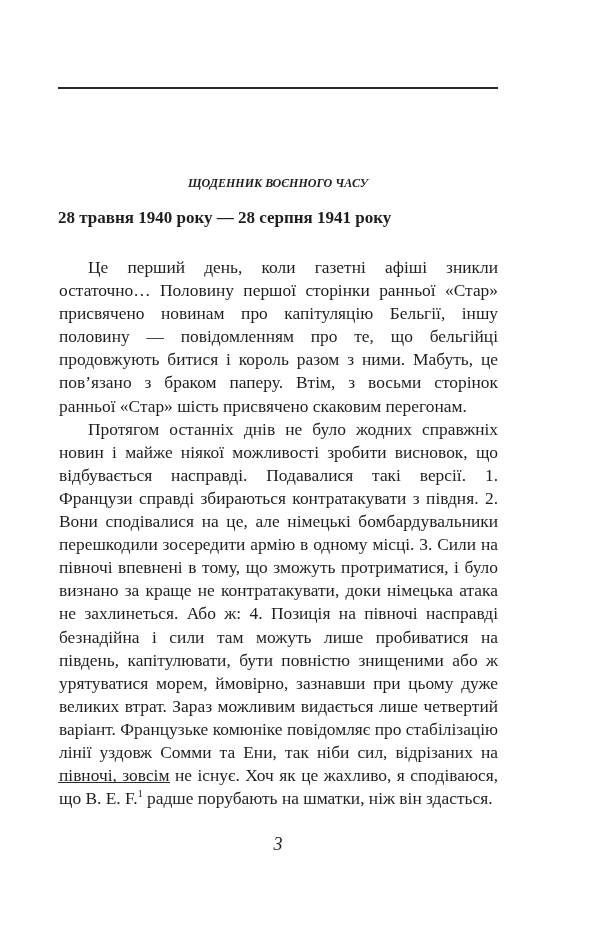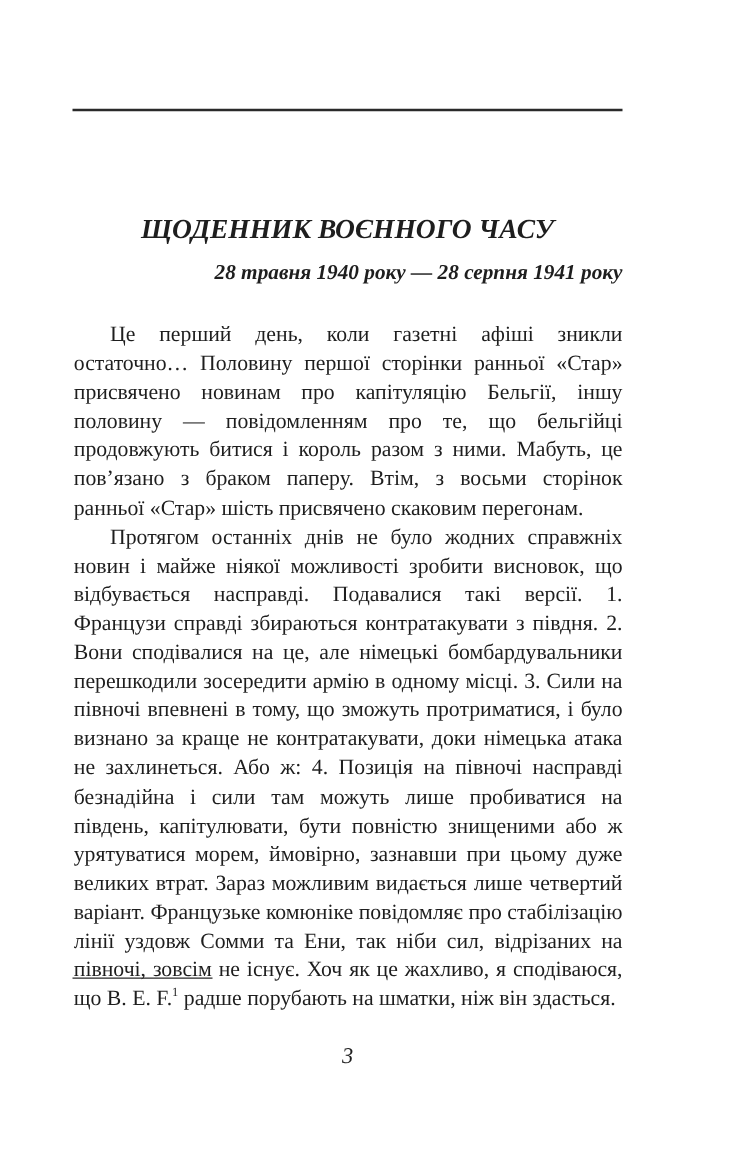--- a/index.html
+++ b/index.html
@@ -29,31 +29,30 @@
       background: #2a2a2a;
     }
     .title {
       position: absolute;
       left: 58px;
       width: 440px;
       top: 172px;
       text-align: center;
       font-style: italic;
       font-weight: bold;
-      font-size: 22px;
+      font-size: 12px;
       letter-spacing: 0px;
       line-height: 22px;
     }
     .subtitle {
       position: absolute;
       left: 58px;
       width: 440px;
       top: 207px;
-      text-align: right;
-      font-style: italic;
+      text-align: left;
       font-weight: bold;
       font-size: 17px;
       line-height: 22px;
     }
     .text-block {
       position: absolute;
       left: 59px;
       top: 256px;
       width: 439px;
       font-size: 17.4px;

